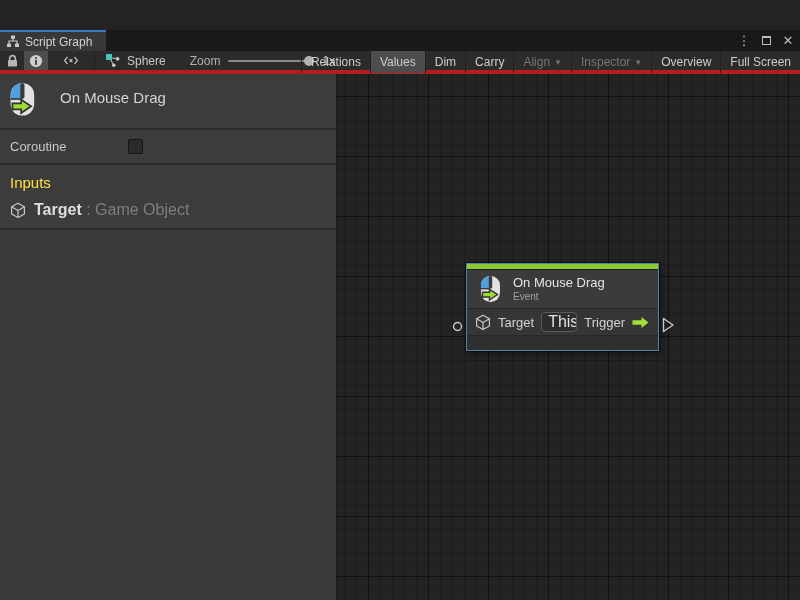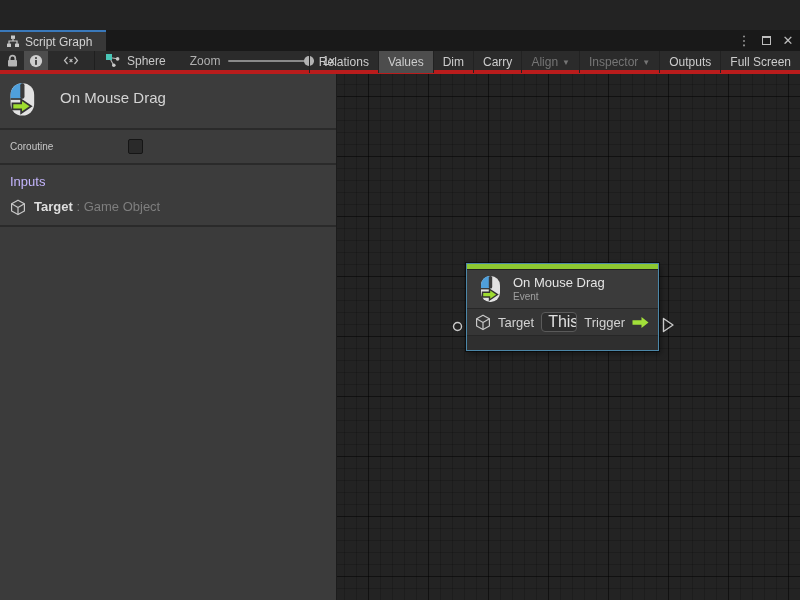--- a/index.html
+++ b/index.html
@@ -81,27 +81,27 @@
     align-items: center; justify-content: center; line-height: 6px; font-size: 7px; color: #999;
   }
   .insp-title-row {
     background: #3c3c3c; padding: 8px 10px 10px 8px; display: flex; align-items: flex-start; gap: 22px;
     border-bottom: 2px solid #2a2a2a;
   }
   .insp-title-text { font-size: 15px; color: #d4d4d4; padding-top: 7px; }
   .insp-row {
     background: #3c3c3c; border-bottom: 2px solid #2a2a2a; padding: 9px 10px;
   }
-  .coroutine-row { display: flex; align-items: center; font-size: 10px; color: #c8c8c8; }
+  .coroutine-row { display: flex; align-items: center; font-size: 13px; color: #c8c8c8; }
   .coroutine-row .label { width: 118px; }
   .checkbox {
     width: 15px; height: 15px; background: #2a2a2a; border: 1px solid #151515; border-radius: 2px;
   }
-  .section-title { font-size: 13px; color: #c4b5fd; margin-bottom: 10px; }
-  .port-def { display: flex; align-items: flex-start; gap: 8px; font-size: 13px; }
+  .section-title { font-size: 15px; color: #fde047; margin-bottom: 10px; }
+  .port-def { display: flex; align-items: flex-end; gap: 8px; font-size: 16px; }
   .port-def .pname { font-weight: bold; color: #dedede; }
   .port-def .ptype { color: #7e7e7e; }
   .insp-rest { flex: 1; background: #3b3b3b; }
 
   
   .canvas {
     flex: 1; position: relative; overflow: hidden;
     background-color: #232323;
     background-image:
       linear-gradient(to right, rgba(0,0,0,0.40) 1px, transparent 1px),
@@ -240,21 +240,21 @@
       </span>
       <span class="tb-btn disabled">
         <span>Align</span>
         <span class="dd-arrow">▼</span>
       </span>
       <span class="tb-btn disabled">
         <span>Inspector</span>
         <span class="dd-arrow">▼</span>
       </span>
       <span class="tb-btn">
-        <span>Outputs</span>
+        <span>Overview</span>
       </span>
       <span class="tb-btn">
         <span>Full Screen</span>
       </span>
     </div>
   </div>
 
   <div class="main">
 
     <div class="inspector">

